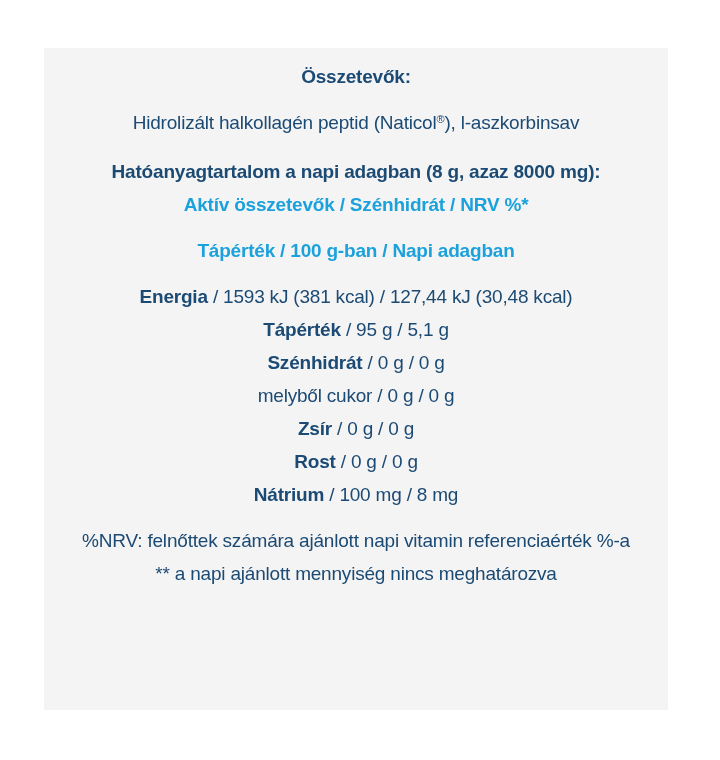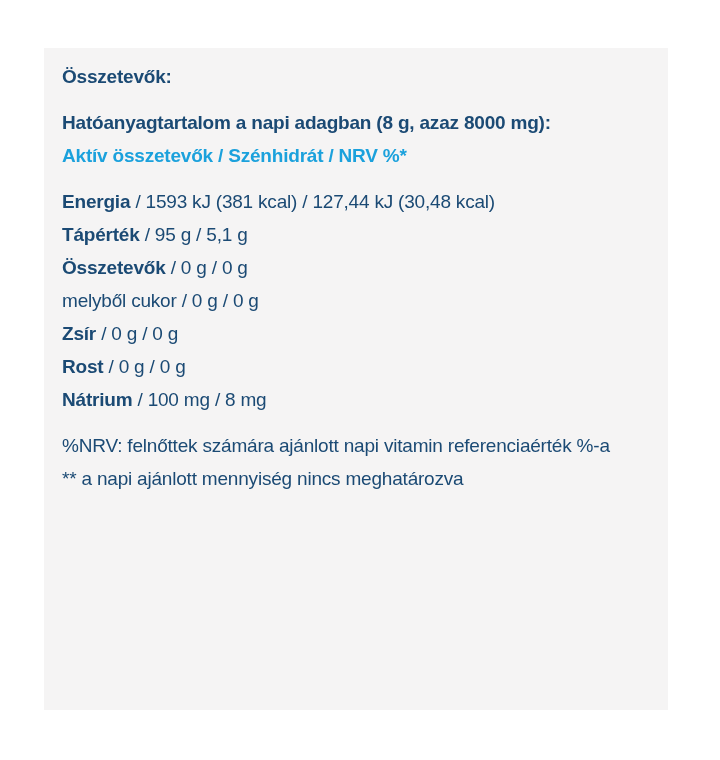--- a/index.html
+++ b/index.html
@@ -19,20 +19,21 @@
   }
   .panel {
     position: absolute;
     left: 44px;
     top: 48px;
     width: 624px;
     height: 662px;
     background: var(--panel-bg);
     padding: 12px 18px;
     overflow: hidden;
+    text-align: center;
   }
   .row {
     font-size: 19px;
     line-height: 33px;
     letter-spacing: -0.2px;
     color: var(--text);
     white-space: nowrap;
   }
   .row.gap { margin-top: 13px; }
   .row.accent { color: var(--accent); }
@@ -43,25 +44,27 @@
     top: -6px;
   }
 </style>
 </head>
 <body>
 
 <div class="page">
   <section class="panel">
     <div id="rows">
         <div class="row"><span class="b ">Összetevők:</span></div>
+        <div class="row gap"><span class="">Hidrolizált halkollagén peptid (Naticol</span><span class="sup">®</span><span class="">), l-aszkorbinsav</span></div>
         <div class="row gap"><span class="b ">Hatóanyagtartalom a napi adagban (8 g, azaz 8000 mg):</span></div>
         <div class="row accent"><span class="b ">Aktív összetevők / Szénhidrát / NRV %*</span></div>
+        <div class="row gap accent"><span class="b ">Tápérték / 100 g-ban / Napi adagban</span></div>
         <div class="row gap"><span class="b ">Energia</span><span class=""> / 1593 kJ (381 kcal) / 127,44 kJ (30,48 kcal)</span></div>
         <div class="row"><span class="b ">Tápérték</span><span class=""> / 95 g / 5,1 g</span></div>
-        <div class="row"><span class="b ">Összetevők</span><span class=""> / 0 g / 0 g</span></div>
+        <div class="row"><span class="b ">Szénhidrát</span><span class=""> / 0 g / 0 g</span></div>
         <div class="row"><span class="">melyből cukor / 0 g / 0 g</span></div>
         <div class="row"><span class="b ">Zsír</span><span class=""> / 0 g / 0 g</span></div>
         <div class="row"><span class="b ">Rost</span><span class=""> / 0 g / 0 g</span></div>
         <div class="row"><span class="b ">Nátrium</span><span class=""> / 100 mg / 8 mg</span></div>
         <div class="row gap"><span class="">%NRV: felnőttek számára ajánlott napi vitamin referenciaérték %-a</span></div>
         <div class="row"><span class="">** a napi ajánlott mennyiség nincs meghatározva</span></div>
       </div>
   </section>
 </div>
 

